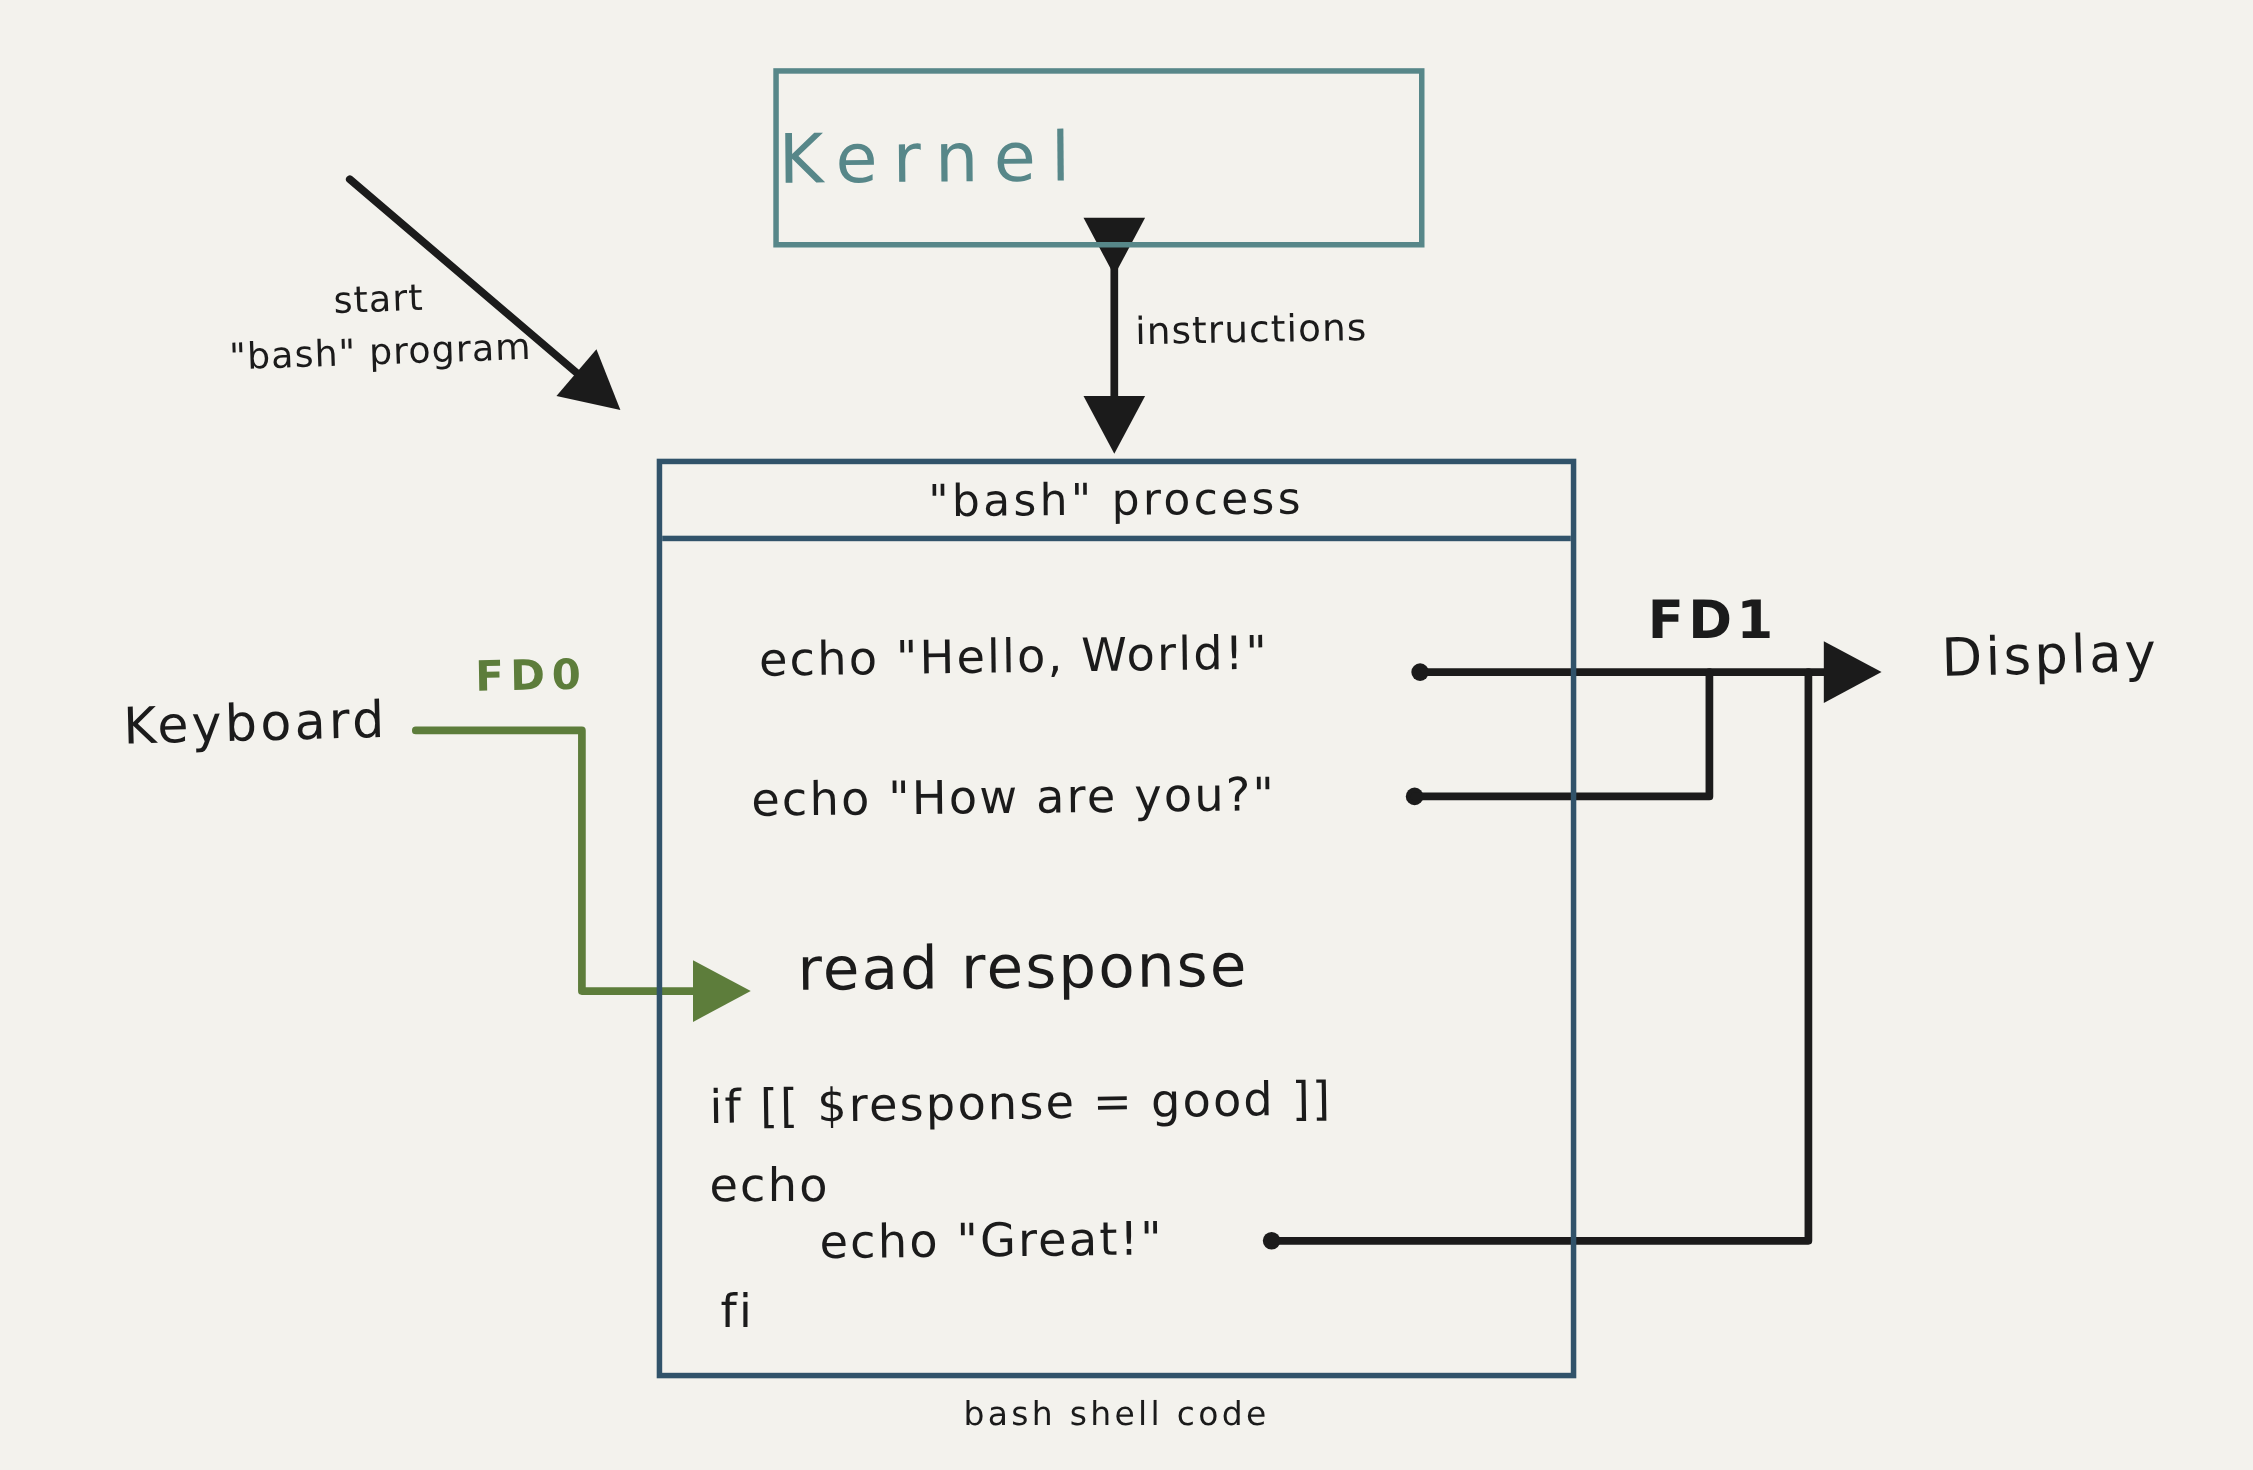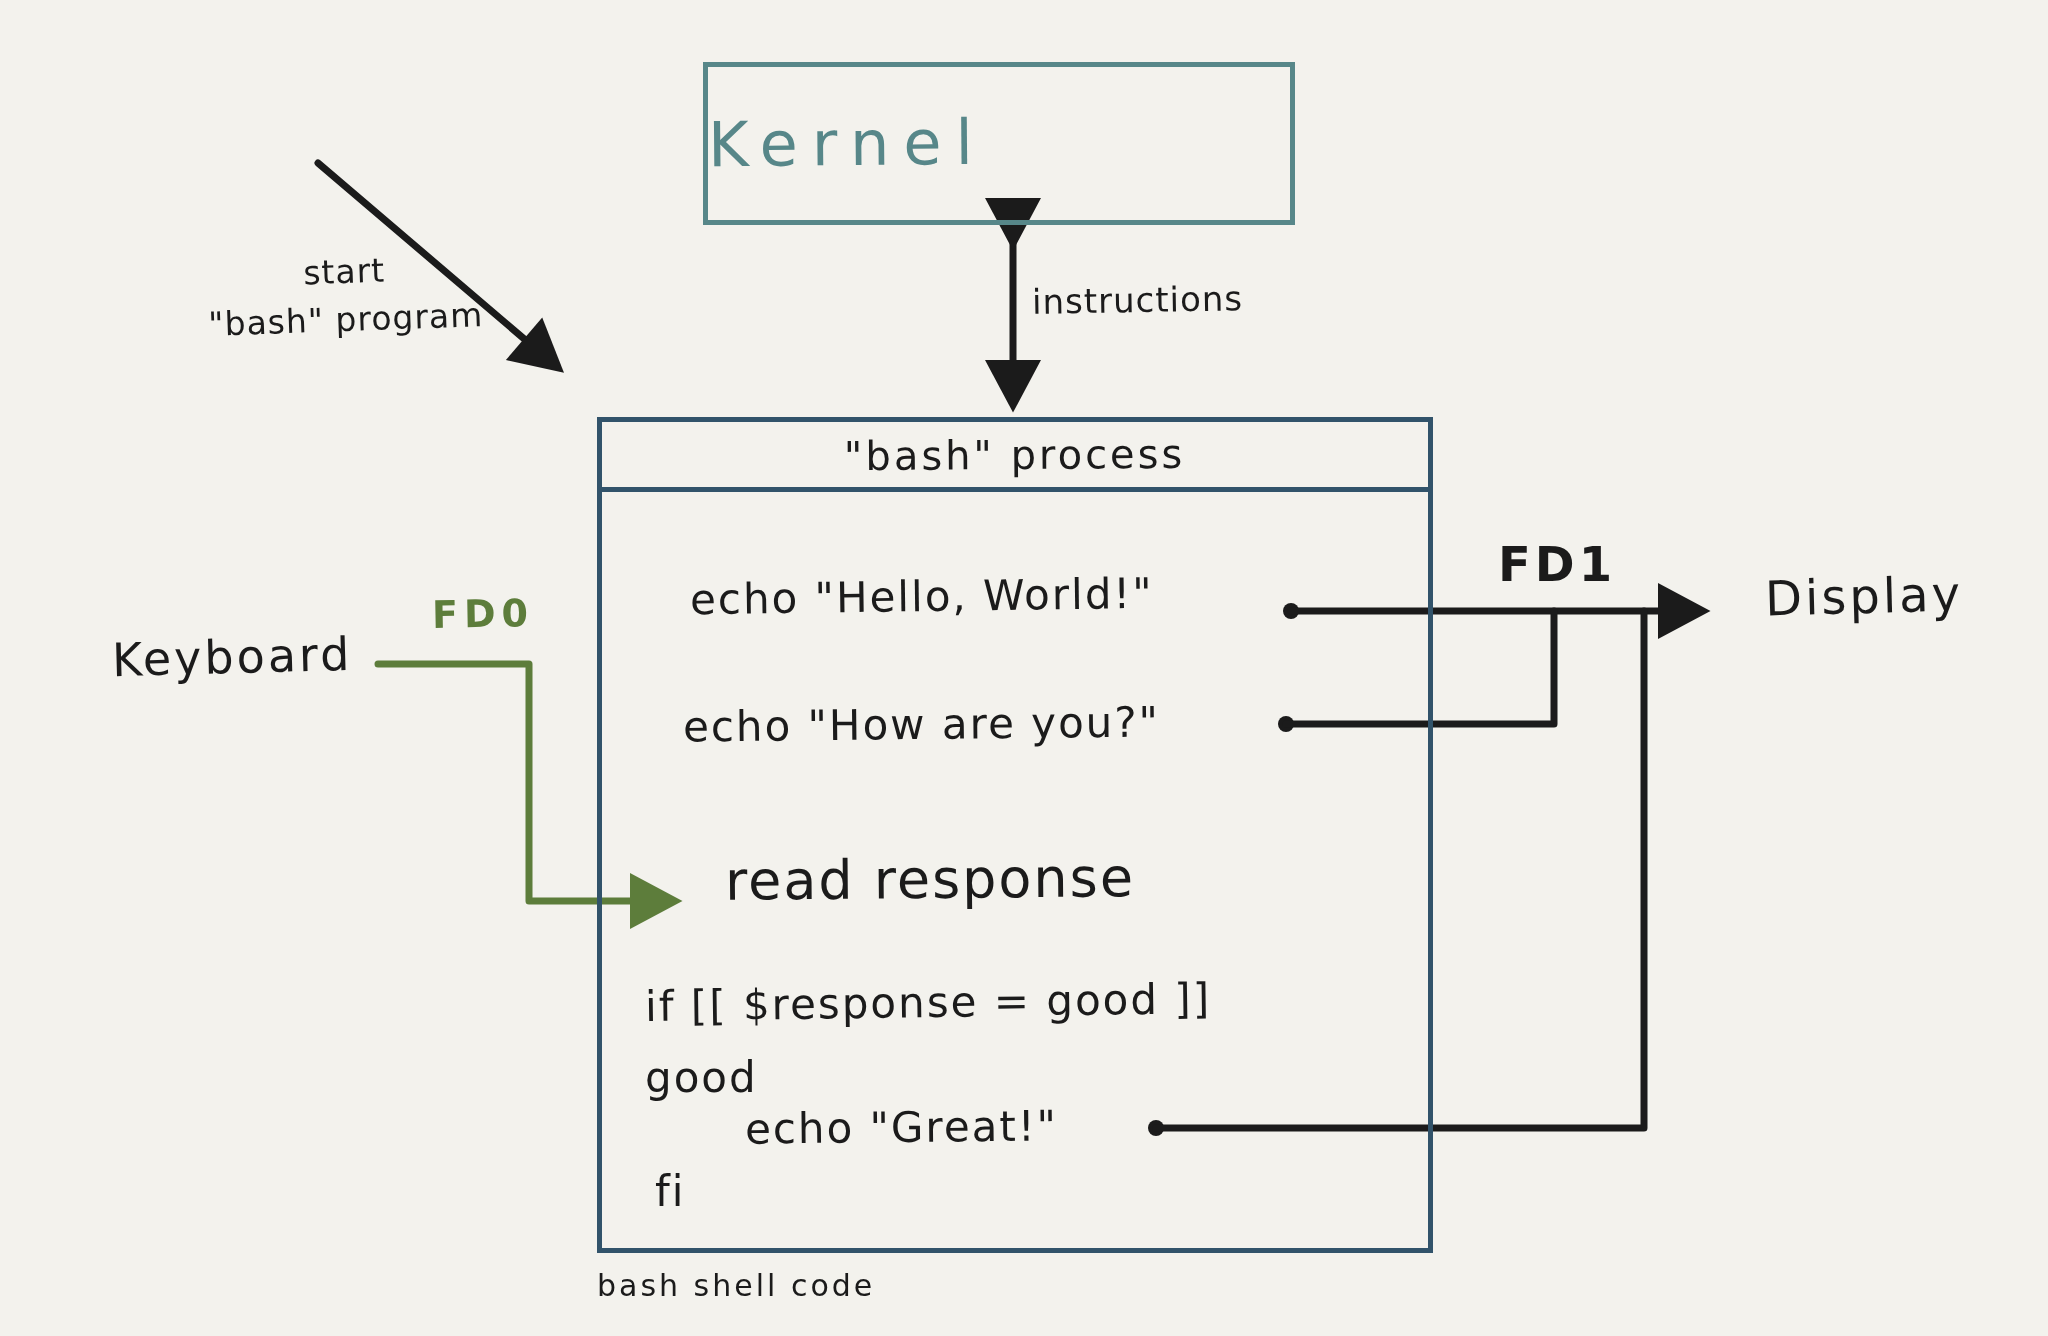--- a/index.html
+++ b/index.html
@@ -60,21 +60,21 @@
     font-size: 40px;
     letter-spacing: 3px;
     transform: rotate(-0.4deg);
   }
 
   .code-line { letter-spacing: 2px; }
   .caption {
     position: absolute;
     left: 597px; top: 1268px;
     width: 836px;
-    text-align: left;
+    text-align: center;
     font-size: 30px;
     letter-spacing: 3px;
   }
 
   .label-keyboard { left: 112px; top: 630px; font-size: 46px; letter-spacing: 3px; transform: rotate(-1.5deg); }
   .label-fd0 { left: 432px; top: 592px; font-size: 38px; font-weight: bold; color: #5d7d3b; letter-spacing: 6px; transform: rotate(-1deg); }
   .label-fd1 { left: 1498px; top: 536px; font-size: 48px; font-weight: bold; letter-spacing: 4px; }
   .label-display { left: 1765px; top: 568px; font-size: 48px; letter-spacing: 3px; transform: rotate(-1.5deg); }
   .label-instructions { left: 1032px; top: 280px; font-size: 34px; letter-spacing: 1px; transform: rotate(-1deg); }
   .label-start {
@@ -135,21 +135,21 @@
   <div class="process-box">
     <div class="process-header">
       <span class="process-title">"bash" process</span>
     </div>
   </div>
 
   <div class="abs code-line" style="left:690px; top:572px; font-size:42px; transform:rotate(-0.8deg);">echo "Hello, World!"</div>
   <div class="abs code-line" style="left:683px; top:700px; font-size:42px; transform:rotate(-0.6deg);">echo "How are you?"</div>
   <div class="abs code-line" style="left:725px; top:848px; font-size:54px; transform:rotate(-0.5deg);">read response</div>
   <div class="abs code-line" style="left:645px; top:978px; font-size:42px; transform:rotate(-0.8deg);">if [[ $response = good ]]</div>
-  <div class="abs code-line" style="left:645px; top:1053px; font-size:42px;">good</div>
+  <div class="abs code-line" style="left:645px; top:1053px; font-size:42px;">echo</div>
   <div class="abs code-line" style="left:745px; top:1103px; font-size:42px; transform:rotate(-0.6deg);">echo "Great!"</div>
   <div class="abs code-line" style="left:655px; top:1167px; font-size:42px;">fi</div>
 
   <div class="caption">bash shell code</div>
 
   <div class="abs label-keyboard">Keyboard</div>
   <div class="abs label-fd0">FD0</div>
   <div class="abs label-fd1">FD1</div>
   <div class="abs label-display">Display</div>
 

